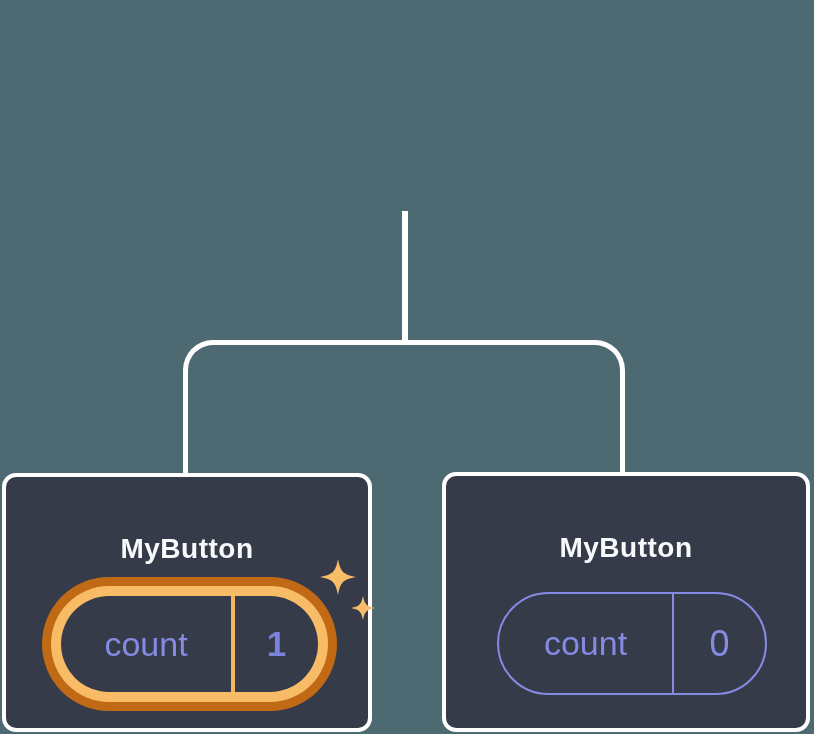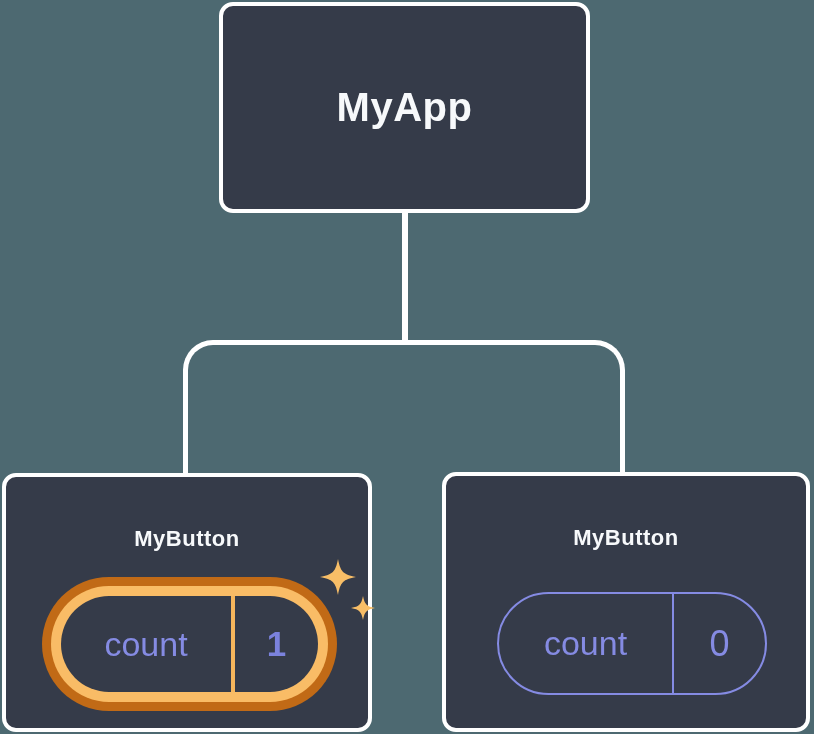--- a/index.html
+++ b/index.html
@@ -20,21 +20,21 @@
   }
   .node-label{
     color:#F7F9FB;
     font-weight:700;
     text-align:center;
     letter-spacing:0.5px;
   }
   .root-node{left:219px;top:2px;width:371px;height:211px;display:flex;align-items:center;justify-content:center;}
   .root-node .node-label{font-size:40px;}
   .child-node{width:370px;height:259px;}
-  .child-node .node-label{display:block;margin-top:38px;font-size:22px;line-height:48px;}
+  .child-node .node-label{display:block;margin-top:48px;font-size:28px;line-height:48px;}
   .child-left{left:2px;top:473px;}
   .child-right{left:442px;top:472px;width:368px;height:260px;}
 
   
   .stem{
     position:absolute;left:402px;top:211px;width:6px;height:131px;
     background:#FFFFFF;
   }
   .branch{
     position:absolute;left:183px;top:340px;width:442px;height:134px;
@@ -107,23 +107,20 @@
   }
 </style>
 </head>
 <body>
 
 <div class="stage">
 
   <div class="stem"></div>
   <div class="branch"></div>
 
-  <div class="node root-node">
-    <span class="node-label">MyApp</span>
-  </div>
 
   <div class="node child-node child-left">
     <span class="node-label">MyButton</span>
 
     <div class="pill-hl-outer">
       <div class="pill-hl-mid">
         <div class="pill-hl-inner">
           <span class="state-key">count</span>
           <span class="state-divider"></span>
           <span class="state-value">1</span>

